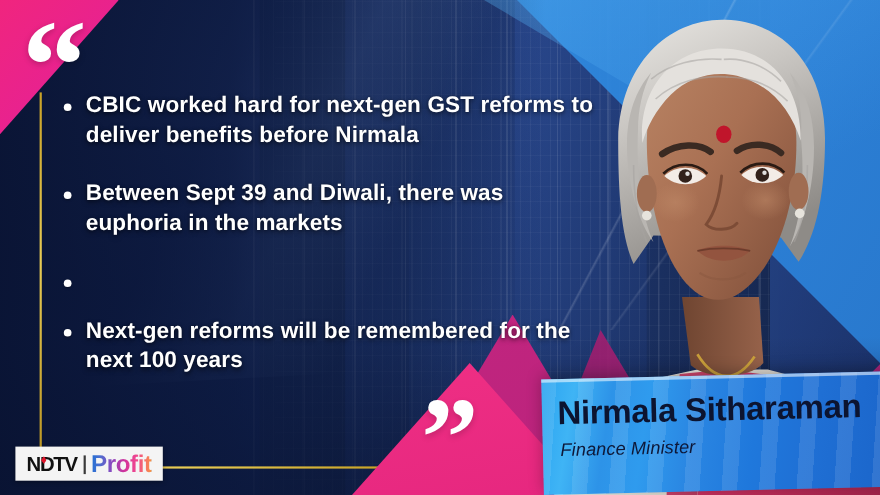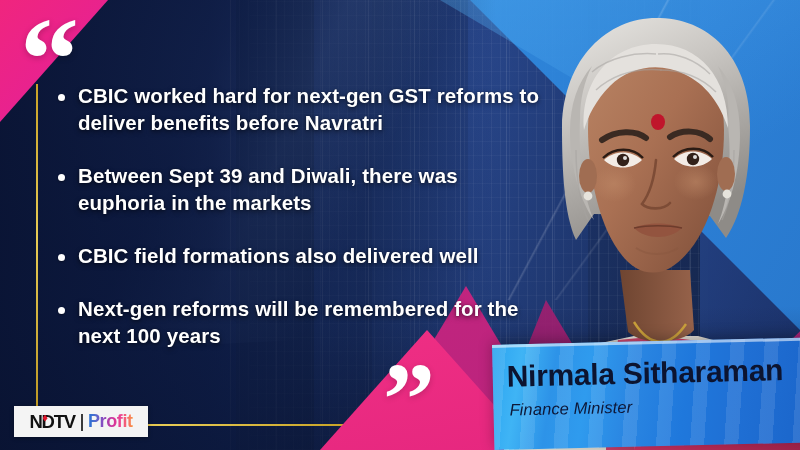--- a/index.html
+++ b/index.html
@@ -219,21 +219,21 @@
   .logo-ndtv .d-mark::after{
     content:""; position:absolute; left:1px; top:4px; width:5px; height:7px;
     background:#e0162b;
     clip-path:polygon(50% 0,100% 55%,50% 100%,0 55%);
   }
   .logo-bar{
     width:2px; height:17px; background:#3a3a3a; margin:0 5px 0 6px;
     position:relative; top:1px;
   }
   .logo-profit{
-    font-weight:700; font-size:18px; letter-spacing:-.4px;
+    font-weight:700; font-size:22px; letter-spacing:-.4px;
     background:linear-gradient(92deg,#1f6fd4 0%,#4b6fd0 14%,#8a49bf 34%,#d3329a 56%,#f0478f 74%,#f77b5c 92%,#f79a3c 100%);
     -webkit-background-clip:text; background-clip:text; color:transparent;
   }
 </style>
 </head>
 <body>
 
 <div id="card">
 
   <div class="bg-base"></div>
@@ -376,29 +376,28 @@
   <div class="pink-corner"></div>
   <div class="gold-v"></div>
   <div class="gold-h"></div>
 
   <div class="quote-open">“</div>
   <div class="quote-close">”</div>
 
   <div class="quote-list">
     <div class="bullet-row">
       <span class="bullet-dot"></span>
-      <span class="bullet-text">CBIC worked hard for next-gen GST reforms to deliver benefits before Navratri</span>
+      <span class="bullet-text">CBIC worked hard for next-gen GST reforms to deliver benefits before Nirmala</span>
     </div>
     <div class="bullet-row">
       <span class="bullet-dot"></span>
       <span class="bullet-text">Between Sept 39 and Diwali, there was euphoria in the markets</span>
     </div>
     <div class="bullet-row">
       <span class="bullet-dot"></span>
-      <span class="bullet-text">CBIC field formations also delivered well</span>
     </div>
     <div class="bullet-row">
       <span class="bullet-dot"></span>
       <span class="bullet-text">Next-gen reforms will be remembered for the next 100 years</span>
     </div>
   </div>
 
   <div class="nameplate">
     <div class="nameplate-stripes"></div>
     <div class="person-name">Nirmala Sitharaman</div>

